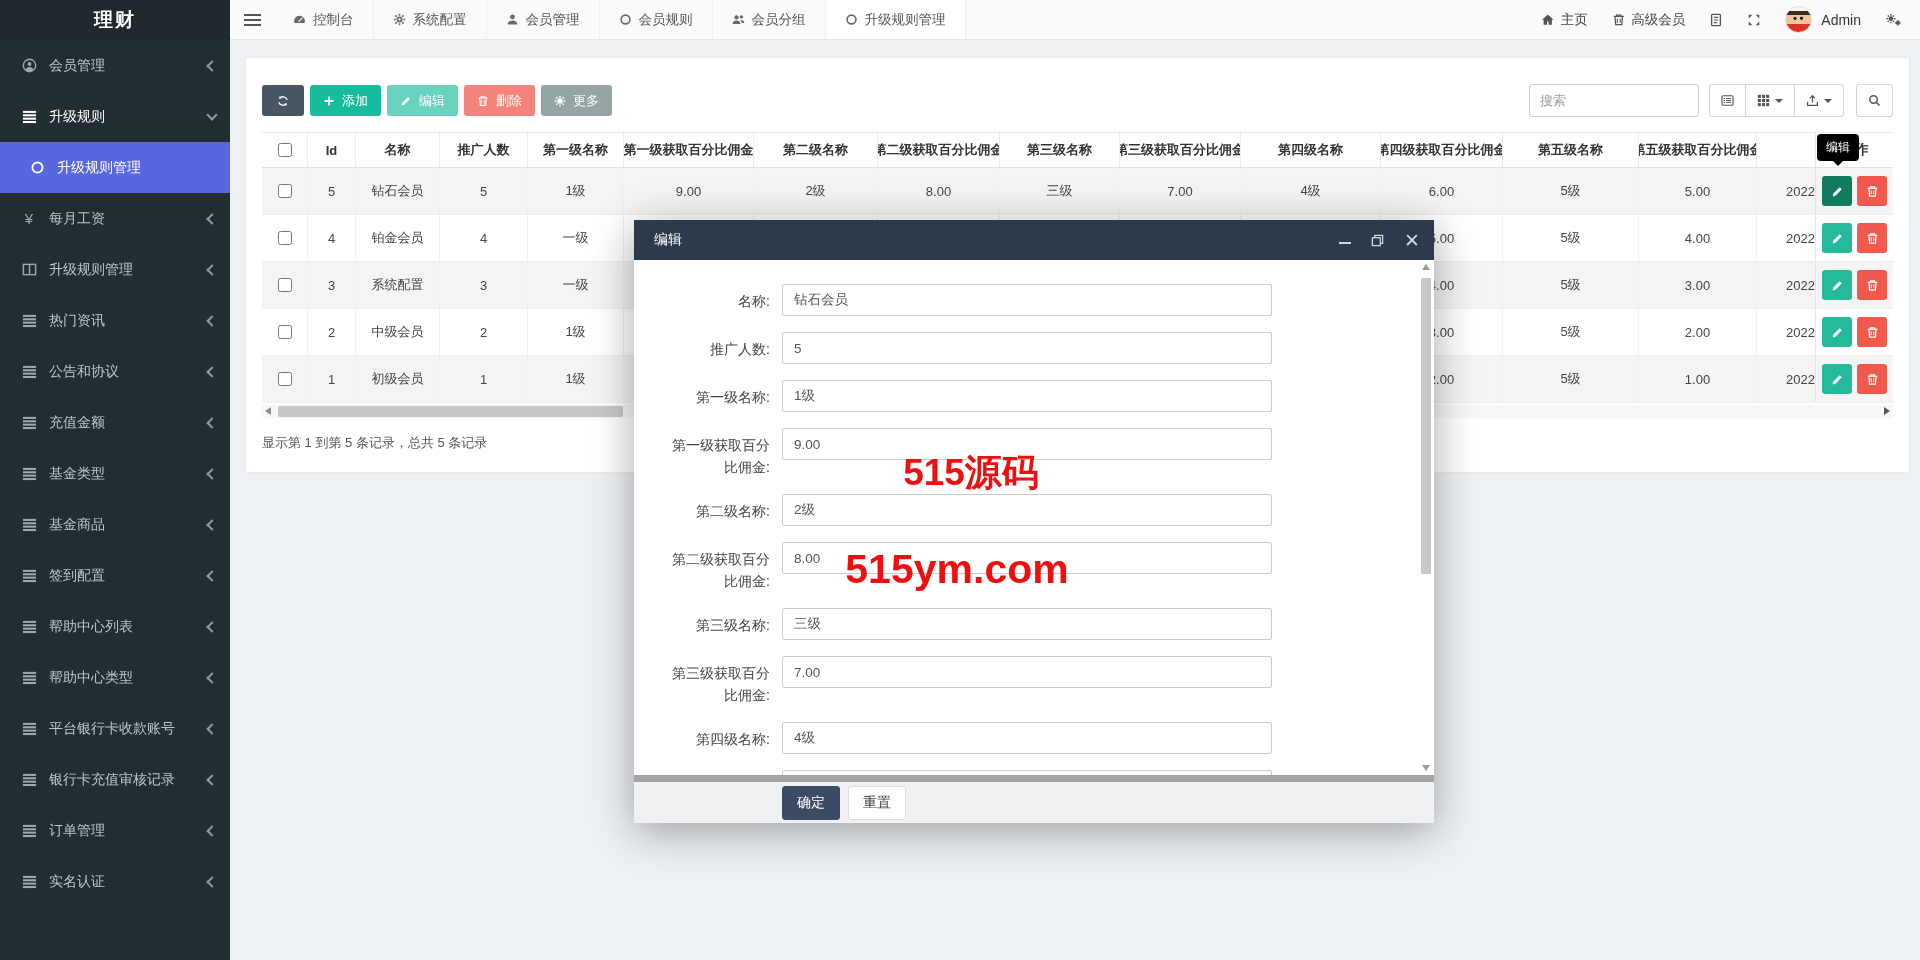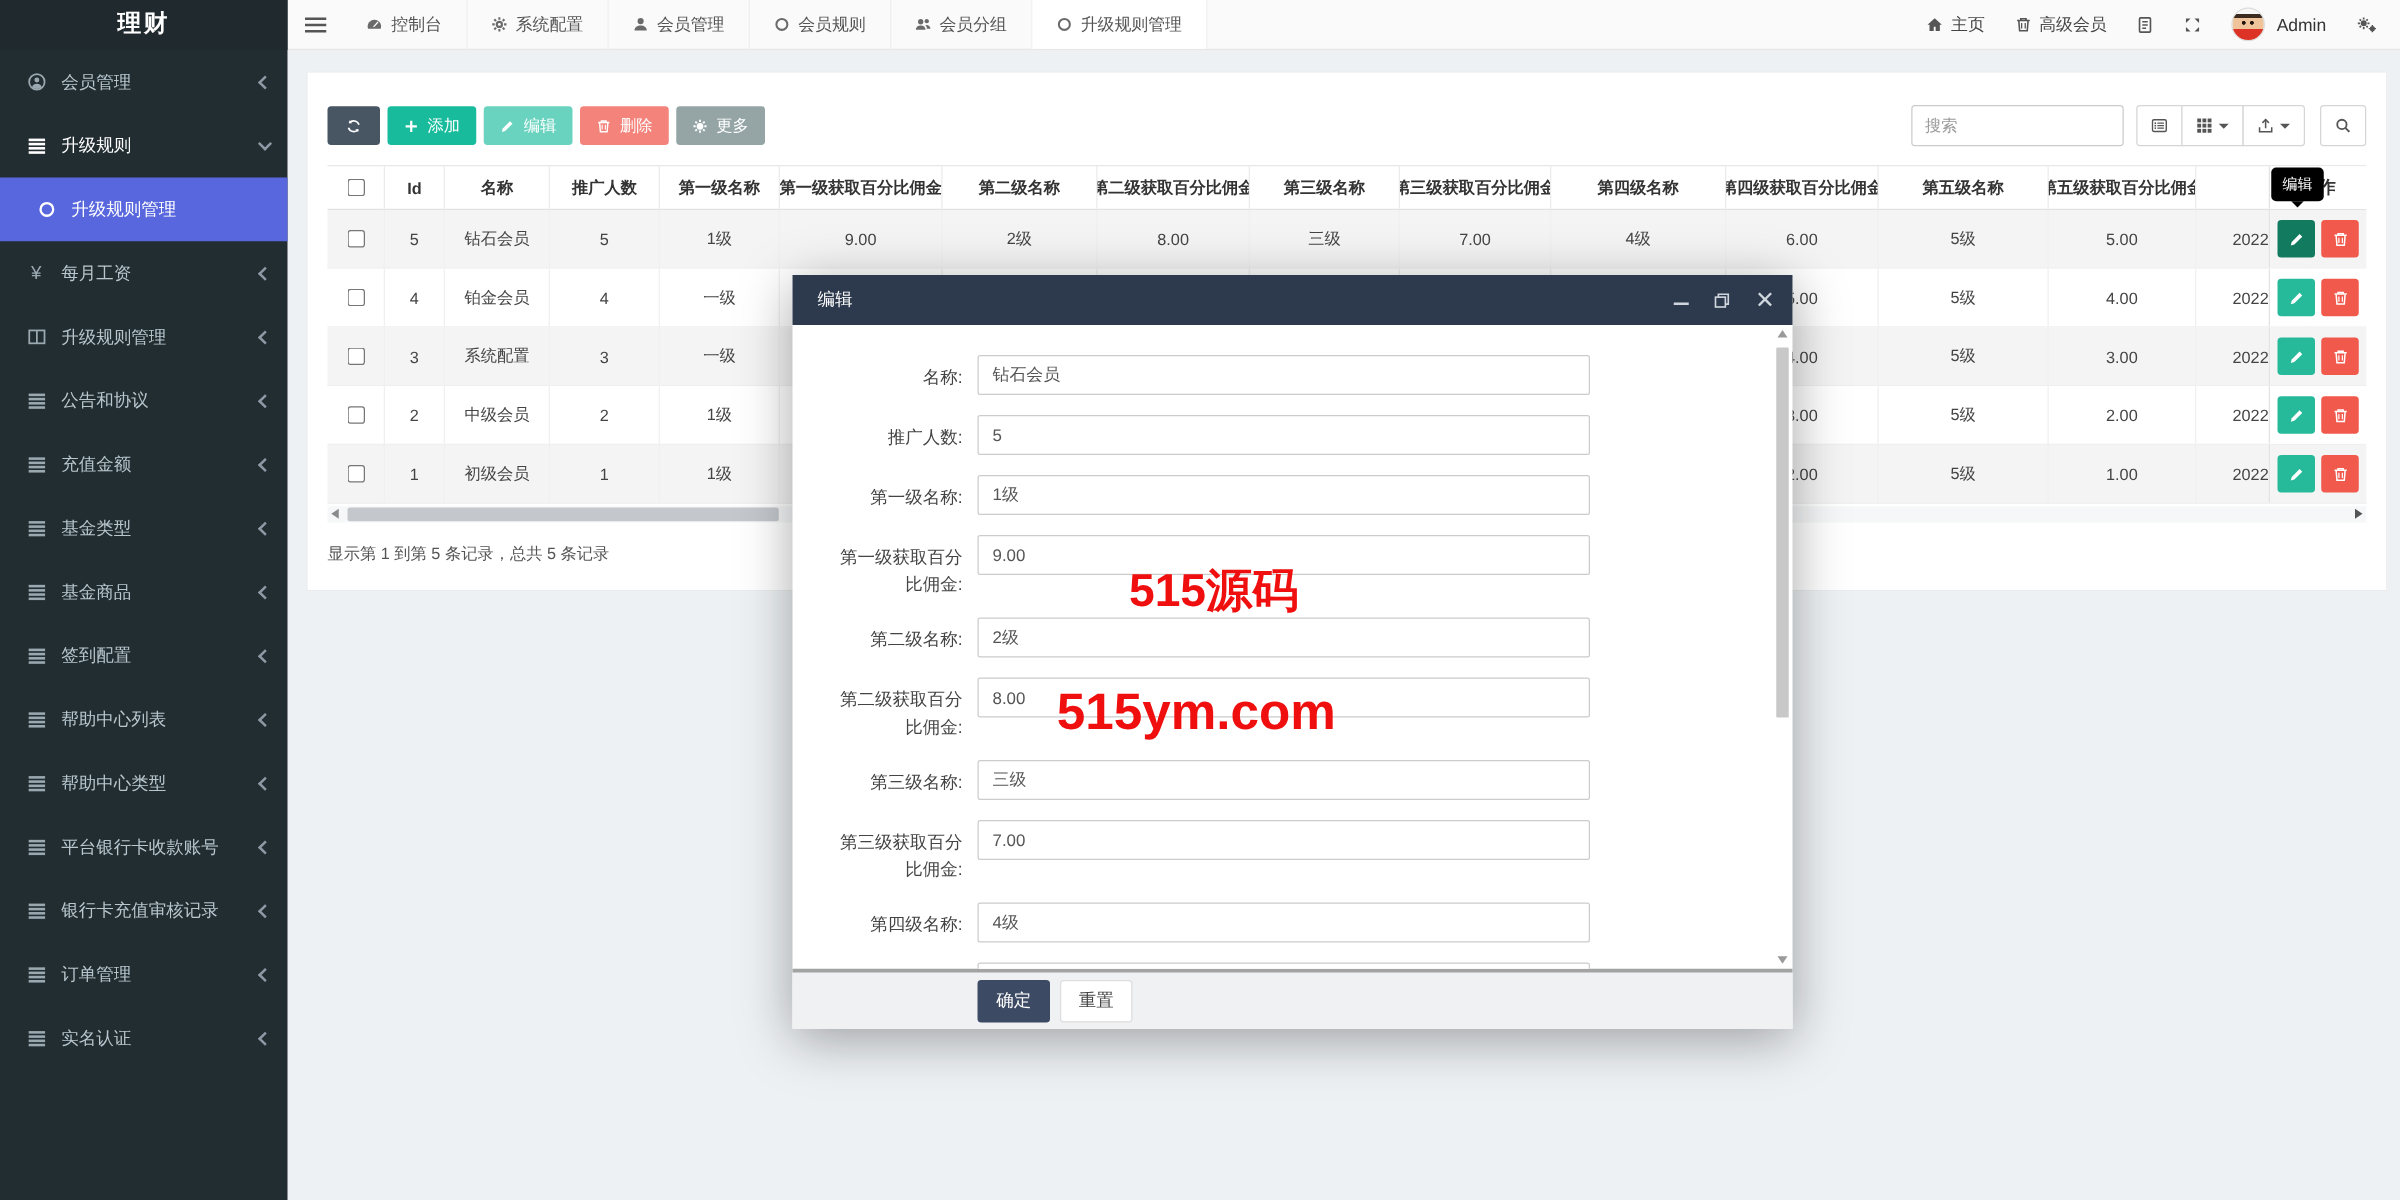--- a/index.html
+++ b/index.html
@@ -134,21 +134,21 @@
   .m-scrollbar .up, .m-scrollbar .down { position:absolute; left:2px; width:0; height:0;
     border-left:4.5px solid transparent; border-right:4.5px solid transparent; }
   .m-scrollbar .up   { top:2px;    border-bottom:6px solid #9a9a9a; }
   .m-scrollbar .down { bottom:2px; border-top:6px solid #9a9a9a; }
   .m-thumb { position:absolute; left:1px; top:16px; width:10px; height:58%;
     background:#c8c8c8; border-radius:1px; }
   .wm1, .wm2 { position:absolute; color:#f00f0f; font-weight:bold; transform:translateX(-50%);
     white-space:nowrap; z-index:5; }
   .wm1 { left:337px; top:188px; font-size:37px; }
   .wm2 { left:323px; top:286px; font-size:41px; }
-  .m-foot { height:48px; background:#eff1f3; border-top:3px solid #a3a3a3;
+  .m-foot { height:48px; background:#eff1f3; border-top:7px solid #a3a3a3;
     display:flex; align-items:center; padding-left:148px; gap:8px; }
   .m-btn { height:34px; border-radius:3px; font-size:14px; padding:0 14px; cursor:pointer;
     font-family:inherit; }
   .m-btn.confirm { background:#3c4a64; border:1px solid #3c4a64; color:#fff; }
   .m-btn.reset { background:#fff; border:1px solid #ddd; color:#444; }
 
   
   #tooltip { position:absolute; left:1838px; top:134px; transform:translateX(-50%);
     background:#000; color:#fff; font-size:12px; padding:5px 9px; border-radius:4px; z-index:60; }
   #tooltip::after { content:''; position:absolute; left:50%; bottom:-5px; transform:translateX(-50%);
@@ -197,20 +197,32 @@
         <span class="chev left"></span>
       </div>
       <div class="side-item">
         <span class="ic">
           <svg viewBox="0 0 16 16">
             <rect x="1.5" y="2.5" width="13" height="11" fill="none" stroke="currentColor" stroke-width="1.5"></rect>
             <line x1="8" y1="2.5" x2="8" y2="13.5" stroke="currentColor" stroke-width="1.5"></line>
           </svg>
         </span>
         <span class="lbl">升级规则管理</span>
+        <span class="chev left"></span>
+      </div>
+      <div class="side-item">
+        <span class="ic">
+          <svg viewBox="0 0 16 16" fill="currentColor">
+            <rect x="1" y="2" width="14" height="2.2"></rect>
+            <rect x="1" y="5.6" width="14" height="2.2"></rect>
+            <rect x="1" y="9.2" width="14" height="2.2"></rect>
+            <rect x="1" y="12.8" width="14" height="2.2"></rect>
+          </svg>
+        </span>
+        <span class="lbl">热门资讯</span>
         <span class="chev left"></span>
       </div>
       <div class="side-item">
         <span class="ic">
           <svg viewBox="0 0 16 16" fill="currentColor">
             <rect x="1" y="2" width="14" height="2.2"></rect>
             <rect x="1" y="5.6" width="14" height="2.2"></rect>
             <rect x="1" y="9.2" width="14" height="2.2"></rect>
             <rect x="1" y="12.8" width="14" height="2.2"></rect>
           </svg>

